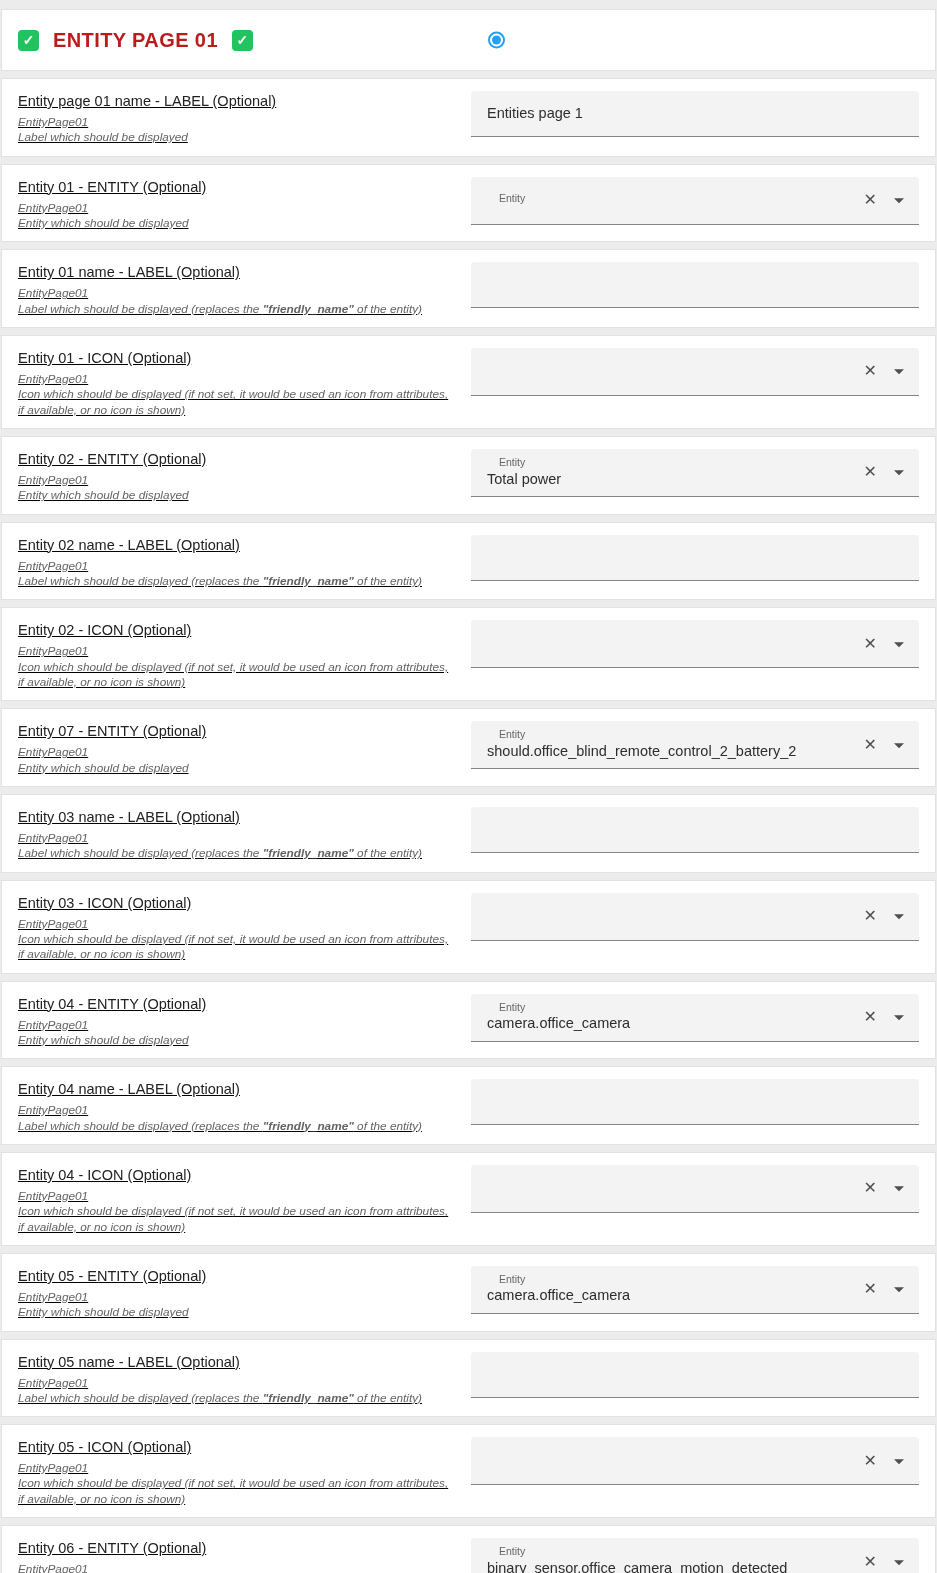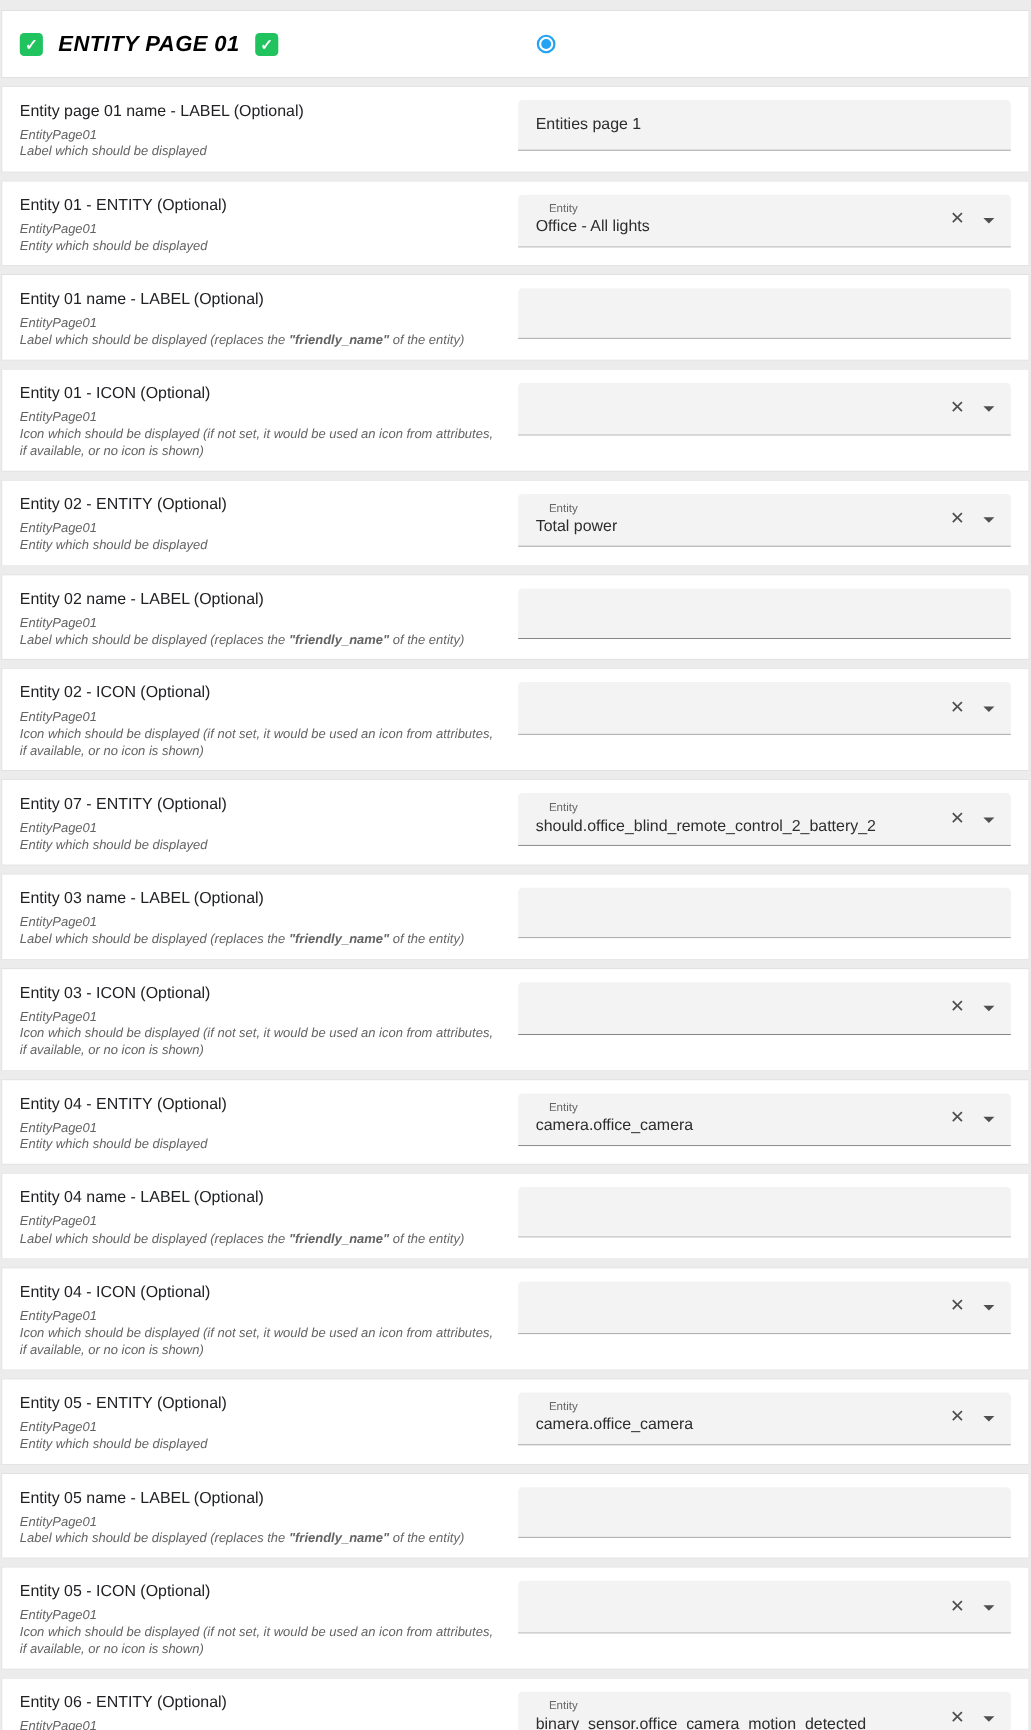--- a/index.html
+++ b/index.html
@@ -31,33 +31,33 @@
     padding:0 16px;position:relative;
   }
   .checkbox{
     width:21px;height:21px;border-radius:4px;
     background:var(--green);
     display:inline-flex;align-items:center;justify-content:center;
     cursor:pointer;flex:none;
   }
   .checkbox .check{color:#fff;font-size:14px;font-weight:700;line-height:1;}
   .page-title{
-    font-size:20px;font-weight:700;color:#000000;
-    margin:0 14px;letter-spacing:.4px;white-space:nowrap;font-style:italic;
+    font-size:20px;font-weight:700;color:#b91c1c;
+    margin:0 14px;letter-spacing:.4px;white-space:nowrap;
   }
   .radio{
     position:absolute;left:486px;top:50%;transform:translateY(-50%);
     width:17px;height:17px;border:2px solid var(--blue);border-radius:50%;
     display:flex;align-items:center;justify-content:center;
     background:#fff;cursor:pointer;
   }
   .radio-dot{width:9px;height:9px;border-radius:50%;background:var(--blue);}
   
   .row{display:flex;padding:12px 16px 10px;min-height:74px;}
-  .left{flex:1 1 auto;padding-right:14px;min-width:0;}
+  .left{flex:1 1 auto;padding-right:14px;min-width:0;text-decoration:underline;}
   .title{font-size:14.5px;color:#202124;margin:2px 0 6px;}
   .sub,.desc{
     font-style:italic;color:#636363;
     font-size:11.8px;line-height:1.3;
   }
   .desc b{font-weight:700;}
   .right{width:448px;flex:none;}
   .field{
     position:relative;height:48px;
     background:var(--field-bg);
@@ -118,21 +118,20 @@
 
   <section class="card row">
     <div class="left">
       <div class="title">Entity 01 - ENTITY (Optional)</div>
       <div class="sub">EntityPage01</div>
       <div class="desc"><span>Entity which should be displayed</span><b></b><span></span></div>
     </div>
     <div class="right">
       <div class="field entity">
         <span class="flabel">Entity</span>
-        <span class="fvalue">Office - All lights</span>
         <span class="icon-x">✕</span>
         <span class="icon-dd"></span>
       </div>
     </div>
   </section>
 
   <section class="card row">
     <div class="left">
       <div class="title">Entity 01 name - LABEL (Optional)</div>
       <div class="sub">EntityPage01</div>

